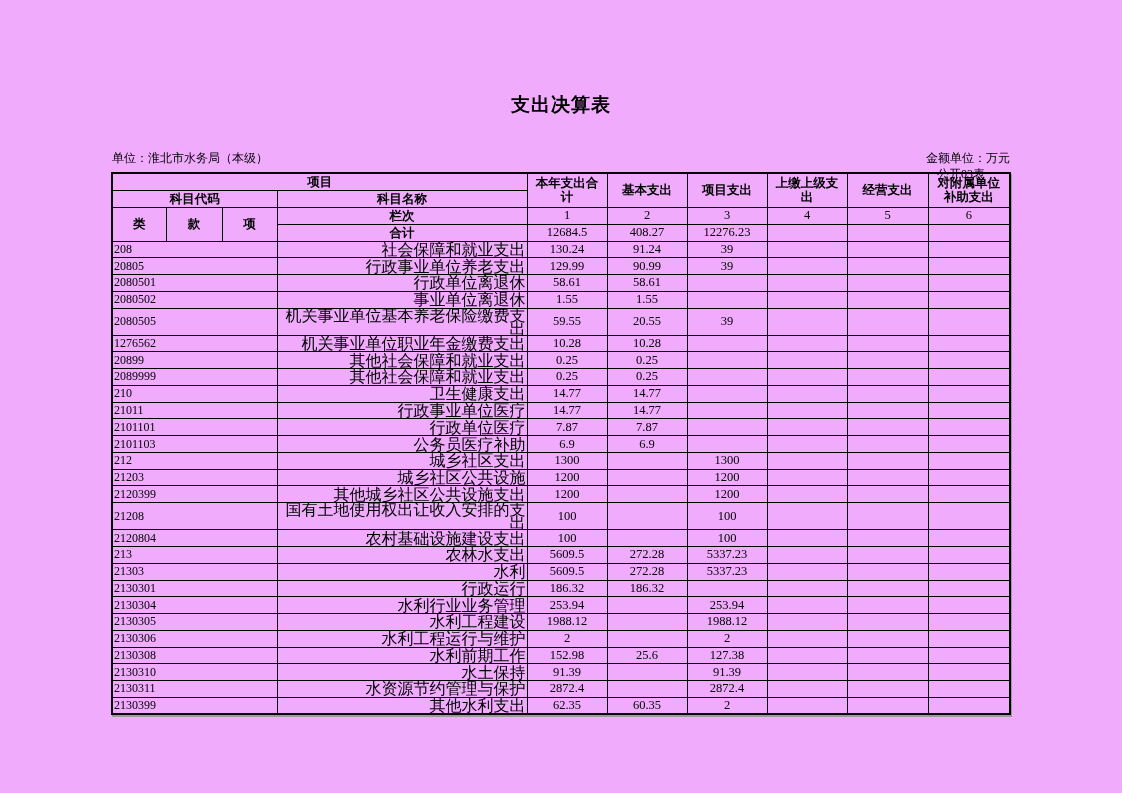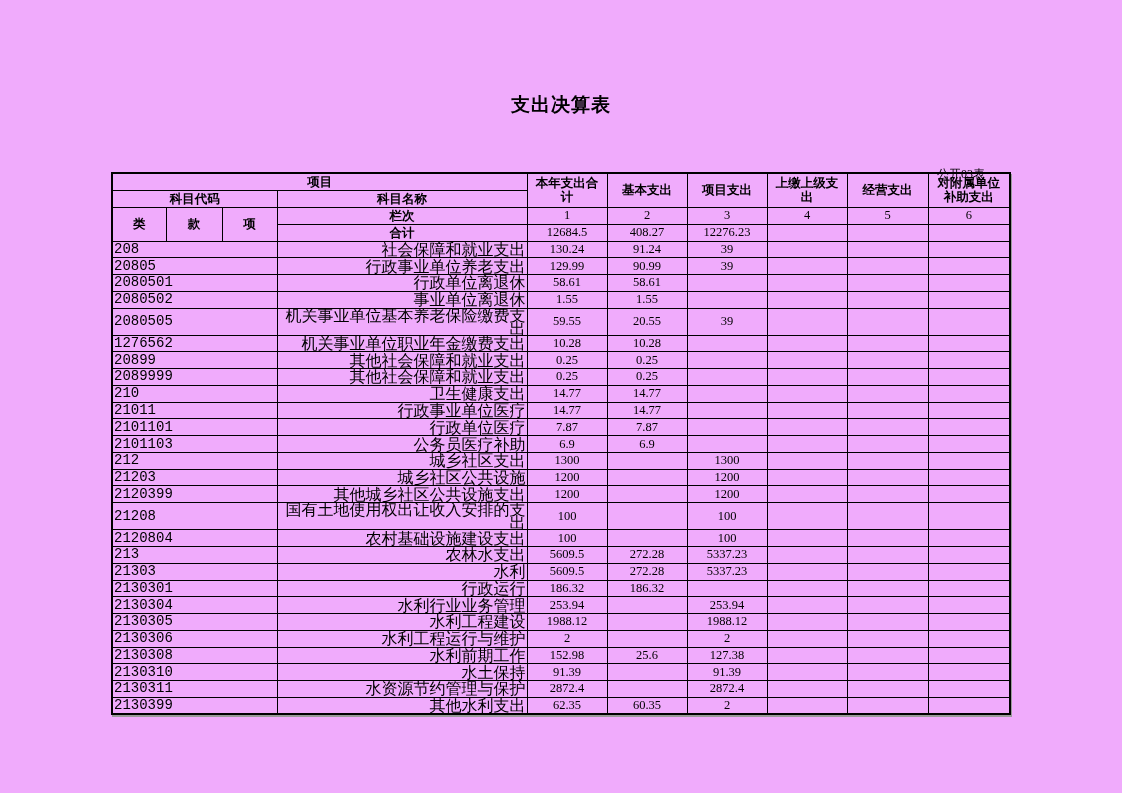--- a/index.html
+++ b/index.html
@@ -73,40 +73,43 @@
   tr.hr { height: 17px; }
   tr.dr { height: 16.78px; }
   td.num {
     text-align: center;
     font-size: 12.5px;
     line-height: 13px;
   }
   td.code {
     text-align: left;
     padding-left: 3px;
-    font-size: 14px;
+    font-size: 12px;
     line-height: 13px;
-    font-family: Liberation Mono, monospace;
   }
   td.name {
     text-align: right;
     padding-left: 4px;
     font-size: 16px;
     line-height: 13px;
   }
 </style>
 </head>
 <body>
 
 <div class="page">
 
   <div class="title">支出决算表</div>
 
   <div class="form-label">公开03表</div>
 
+  <div class="unit-line">
+    <span>单位：淮北市水务局（本级）</span>
+    <span>金额单位：万元</span>
+  </div>
 
   <table class="report">
     <colgroup>
       <col style="width:54px">
         <col style="width:56px">
         <col style="width:55px">
       <col style="width:250px">
       <col style="width:80px">
         <col style="width:80px">
         <col style="width:80px">

